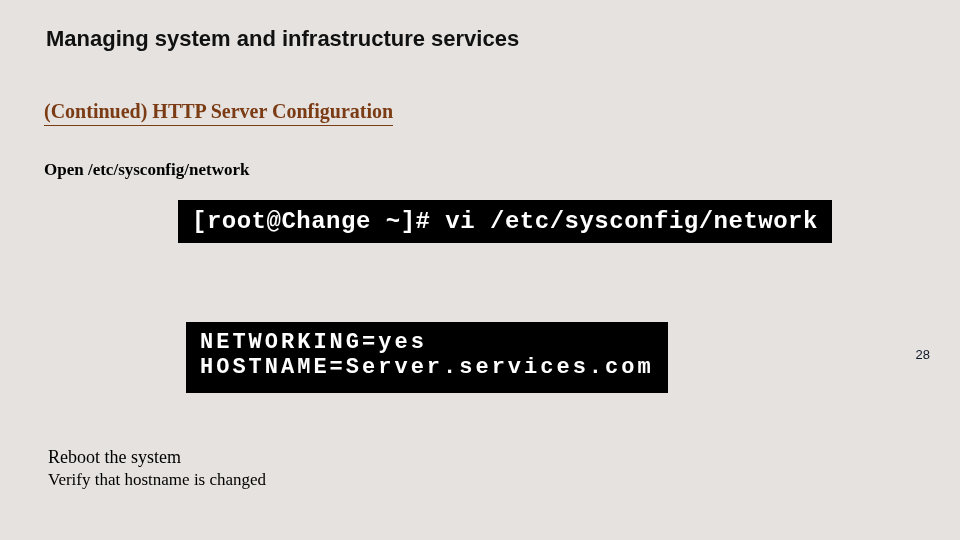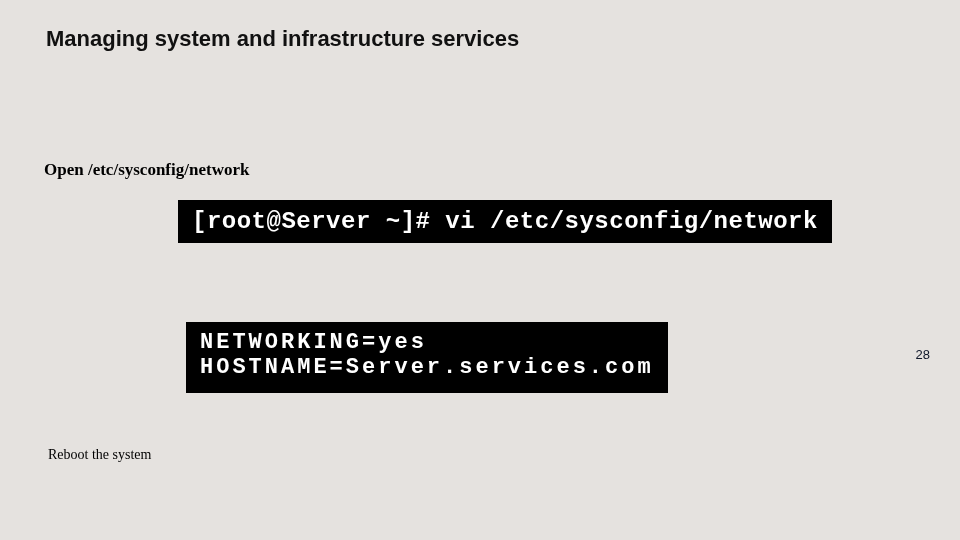--- a/index.html
+++ b/index.html
@@ -74,21 +74,21 @@
     font-size: 22px;
     padding: 8px 14px 12px 14px;
     white-space: pre;
     letter-spacing: 3px;
     line-height: 1.15;
   }
   .step3 {
     position: absolute;
     left: 48px;
     top: 447px;
-    font-size: 14px;
+    font-size: 18px;
   }
   .step4 {
     position: absolute;
     left: 48px;
     top: 470px;
     font-size: 17px;
   }
   .pagenum {
     position: absolute;
     right: 30px;
@@ -98,26 +98,28 @@
     color: #0f172a;
   }
 </style>
 </head>
 <body>
 
 <div class="slide">
 
   <div class="title">Managing system and infrastructure services</div>
 
+  <div class="subhead">(Continued) HTTP Server Configuration</div>
 
   <div class="step1">Open /etc/sysconfig/network</div>
 
-  <div class="term1">[root@Server ~]# vi /etc/sysconfig/network</div>
+  <div class="term1">[root@Change ~]# vi /etc/sysconfig/network</div>
 
 
   <div class="term2">NETWORKING=yes
 HOSTNAME=Server.services.com</div>
 
   <div class="step3">Reboot the system</div>
+  <div class="step4">Verify that hostname is changed</div>
 
   <div class="pagenum">28</div>
 
 </div>
 
 </body></html>

